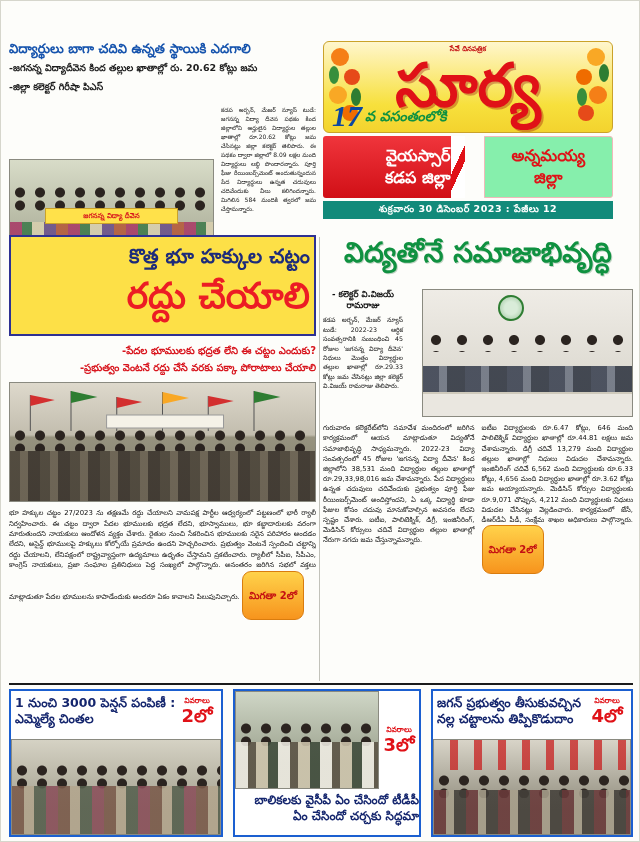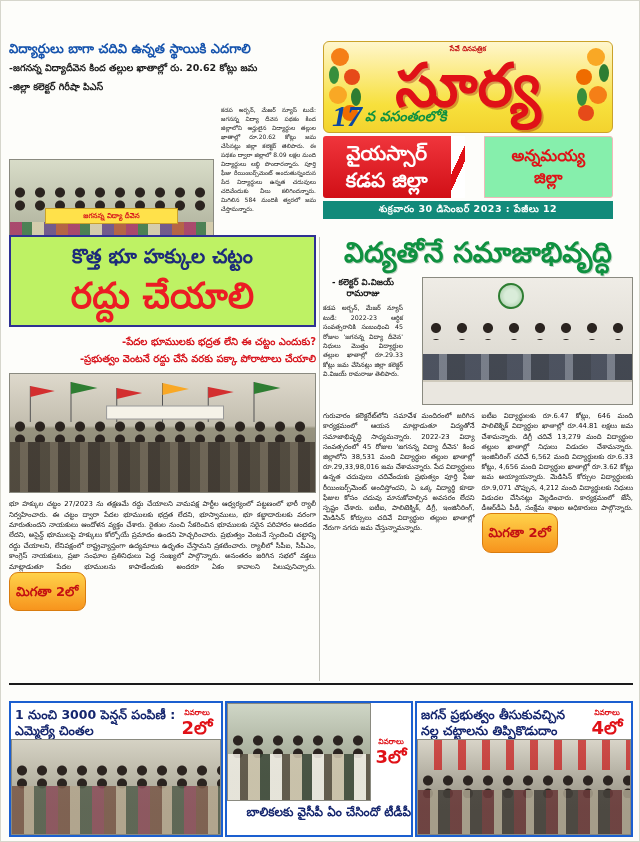--- a/index.html
+++ b/index.html
@@ -19,53 +19,53 @@
   .mast-yellow { position:relative; height:92px; background:linear-gradient(#fff6cc,#f7e03c 70%,#f3d32e); border:1px solid #caa22a; border-radius:6px; overflow:hidden; }
   .tagline { font-size:7px; color:#c40f12; font-weight:bold; text-align:center; padding-top:3px; }
   .mast-title { font-size:60px; line-height:1.05; color:#e01117; font-weight:bold; text-align:center; text-shadow:2px 2px 0 rgba(150,10,10,.35); }
   .anniv { position:absolute; left:8px; bottom:1px; display:flex; align-items:flex-end; }
   .anniv .n { font-size:30px; line-height:1; color:#0b47a1; font-weight:bold; font-style:italic;font-family:Liberation Serif, serif; }
   .anniv .t { font-size:14px; color:#0f9140; font-weight:bold; font-style:italic; margin:0 0 3px 3px; }
   .flower { position:absolute; top:3px; width:36px; height:86px; }
   .flower.left { left:2px; } .flower.right { right:2px; }
   .editions { display:flex; height:62px; margin-top:3px; }
   .ed { flex:1; display:flex; flex-direction:column; justify-content:center; text-align:center; font-weight:bold; line-height:1.35; }
-  .ed.red { background:linear-gradient(#f0353c,#d10f16); color:#fff; font-size:20px; border-radius:3px 0 0 3px; }
+  .ed.red { background:linear-gradient(#f0353c,#d10f16); color:#fff; font-size:16px; border-radius:3px 0 0 3px;text-align:right; }
   .ed.white { background:#86efac; color:#e01117; font-size:16px; border:1.5px solid #f0b9ba; border-radius:0 3px 3px 0;margin-left:19px; }
   .slash { width:14px; background:#fff; position:relative; }
   .slash::before { content:""; position:absolute; inset:0; background:linear-gradient(115deg, transparent 42%, #e01117 42% 60%, transparent 60%); }
   .datebar { margin-top:3px; height:18px; background:#128a7a; color:#fff; font-size:9.5px; font-weight:bold; display:flex; align-items:center; justify-content:center; letter-spacing:.5px; }
 
   
   .vdiv { position:absolute; left:318px; top:236px; width:1px; height:444px; background:#c2c2ba; }
   .lead-left { position:absolute; left:8px; top:234px; width:307px; height:448px; overflow:hidden; }
-  .hl-box { border:2px solid #2e3192; padding:7px 4px 9px; text-align:center; background:#bef264; }
+  .hl-box { border:2px solid #2e3192; padding:7px 4px 18px; text-align:right; background:#fde047; }
   .kicker { font-size:20px; font-weight:bold; color:#1d2b7a; }
   .big-red { font-size:36px; font-weight:bold; color:#ec1c24; line-height:1.15; margin-top:2px; }
   .bullets { margin-top:8px; }
   .b { font-size:10px; font-weight:bold; margin-top:4px; line-height:1.3;text-align:right; }
   .b.red { color:#d8151d; } .b.navy { color:#1d2b7a; }
   .p2 { margin-top:8px; width:307px; height:120px; }
   .lbody { margin-top:6px; font-size:6.9px; line-height:1.5; text-align:justify; color:#111; }
 
   
   .lead-right { position:absolute; left:322px; top:236px; width:310px; height:446px; overflow:hidden; }
   .g-head { font-size:28px; font-weight:bold; color:#0f9140; text-align:center; line-height:1.15; text-shadow:1px 1px 0 rgba(10,90,30,.25); }
-  .row1 { display:flex; gap:19px; margin-top:8px; }
+  .row1 { display:flex; gap:19px; margin-top:20px; }
   .intro-col { width:80px; flex:none; }
   .byline { font-size:8.5px; font-weight:bold; text-align:center; color:#111; margin-bottom:4px; line-height:1.3; }
   .intro-text { font-size:6.3px; line-height:1.5; text-align:justify; color:#111; }
   .p3 { flex:1; height:128px; }
   .cols { display:flex; gap:7px; margin-top:6px; }
   .col { flex:1; font-size:6.8px; line-height:1.5; text-align:justify; color:#111; }
 
-  .more-badge { display:inline-block; background:linear-gradient(#ffd24a,#f7941d); border:1px solid #d97c0e; border-radius:9px; color:#c40f12; font-weight:bold; font-size:13px; padding:9px 6px; white-space:nowrap; }
-
-  
-  .strip { position:absolute; left:8px; top:682px; width:624px; height:154px; display:flex; gap:2px; border-top:2px solid #1a1a1a; padding-top:16px; }
+  .more-badge { display:inline-block; background:linear-gradient(#ffd24a,#f7941d); border:1px solid #d97c0e; border-radius:9px; color:#c40f12; font-weight:bold; font-size:10px; padding:16px 6px; white-space:nowrap; }
+
+  
+  .strip { position:absolute; left:8px; top:682px; width:624px; height:154px; display:flex; gap:10px; border-top:2px solid #1a1a1a; padding-top:4px; }
   .sbox { border:2px solid #1b5fd0; background:#fff; position:relative; overflow:hidden; }
   .b1 { width:214px; } .b2 { width:188px; } .b3 { flex:1; }
   .sb-head { display:flex; padding:4px 4px 2px; }
   .sb-lines { flex:1; }
   .sb-line { font-size:12.5px; font-weight:bold; color:#15266e; line-height:1.3; }
   .details { width:40px; text-align:center; color:#e01117; flex:none; align-self:center; }
   .dl { font-size:7.5px; font-weight:bold; }
   .dp { font-size:18px; font-weight:bold; line-height:1.05; }
   .b1 .photo, .b3 .photo { position:absolute; left:0; right:0; bottom:0; height:96px; }
   .b2-row { display:flex; height:98px; }
@@ -251,20 +251,21 @@
           <div class="heads"></div>
           <div class="bodies"></div>
         </div>
         <div class="details">
           <div class="dl">వివరాలు</div>
           <div class="dp">3లో</div>
         </div>
       </div>
       <div class="sb-center">
         <div class="sb-line">బాలికలకు వైసీపీ ఏం చేసిందో టీడీపీ</div>
+        <div class="sb-line">ఏం చేసిందో చర్చకు సిద్ధమా</div>
       </div>
     </div>
 
     <div class="sbox b3">
       <div class="sb-head">
         <div class="sb-lines">
           <div class="sb-line">జగన్ ప్రభుత్వం తీసుకువచ్చిన</div>
           <div class="sb-line">నల్ల చట్టాలను తిప్పికొడుదాం</div>
         </div>
         <div class="details">

